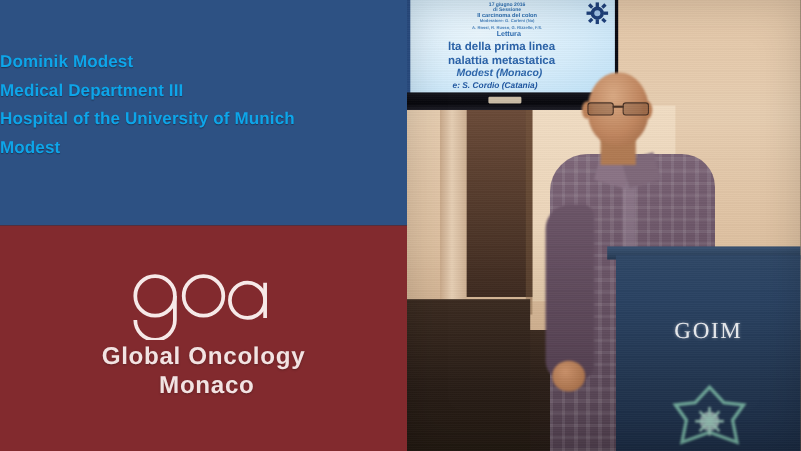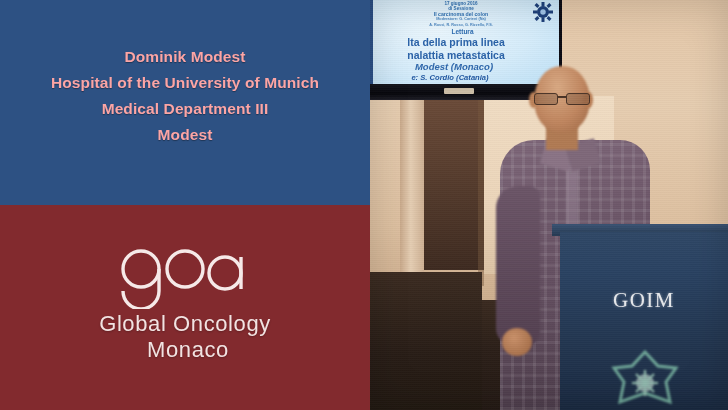--- a/index.html
+++ b/index.html
@@ -40,22 +40,21 @@
     left: 0; top: 205px;
     width: 370px;
     height: 205px;
     background: #822a2e;
   }
   #speaker-block {
     position: absolute;
     left: 0;
     top: 44px;
     width: 370px;
-    text-align: center;
-    color: #fca5a5;
+    color: #0ea5e9;
     font-size: 15.5px;
     font-weight: bold;
     line-height: 26px;
     letter-spacing: 0.1px;
     text-shadow: 0 1px 1px rgba(0,0,0,0.35);
   }
   #speaker-block div { white-space: nowrap; }
   .name-line { font-size: 15.5px; }
 
   
@@ -71,21 +70,21 @@
     margin: 0 auto;
     width: 140px;
     height: 66px;
   }
   #goa-words {
     margin-top: 2px;
     color: #f2e3e2;
     font-size: 22px;
     line-height: 26px;
     letter-spacing: 0.6px;
-    font-weight: 400;
+    font-weight: 700;
     text-shadow: 0 1px 2px rgba(0,0,0,0.25);
   }
   #goa-words .ln2 { padding-left: 6px; }
 
   
   #photo {
     position: absolute;
     left: 370px;
     top: 0;
     width: 358px;
@@ -361,22 +360,22 @@
 
 <div id="frame">
 
   <div id="left-panel">
 
     <div id="blue-panel"></div>
     <div id="red-panel"></div>
 
     <div id="speaker-block">
       <div class="name-line">Dominik Modest</div>
+      <div>Medical Department III</div>
       <div>Hospital of the University of Munich</div>
-      <div>Medical Department III</div>
       <div>Modest</div>
     </div>
 
     <div id="goa-logo">
       <svg id="goa-mark" viewBox="0 0 140 66">
         <g fill="none" stroke="#f6e9e8" stroke-width="3.4">
 
           <circle cx="26" cy="26" r="18"></circle>
           <path d="M44 26 v22 a18 18 0 0 1 -36 0"></path>
 

